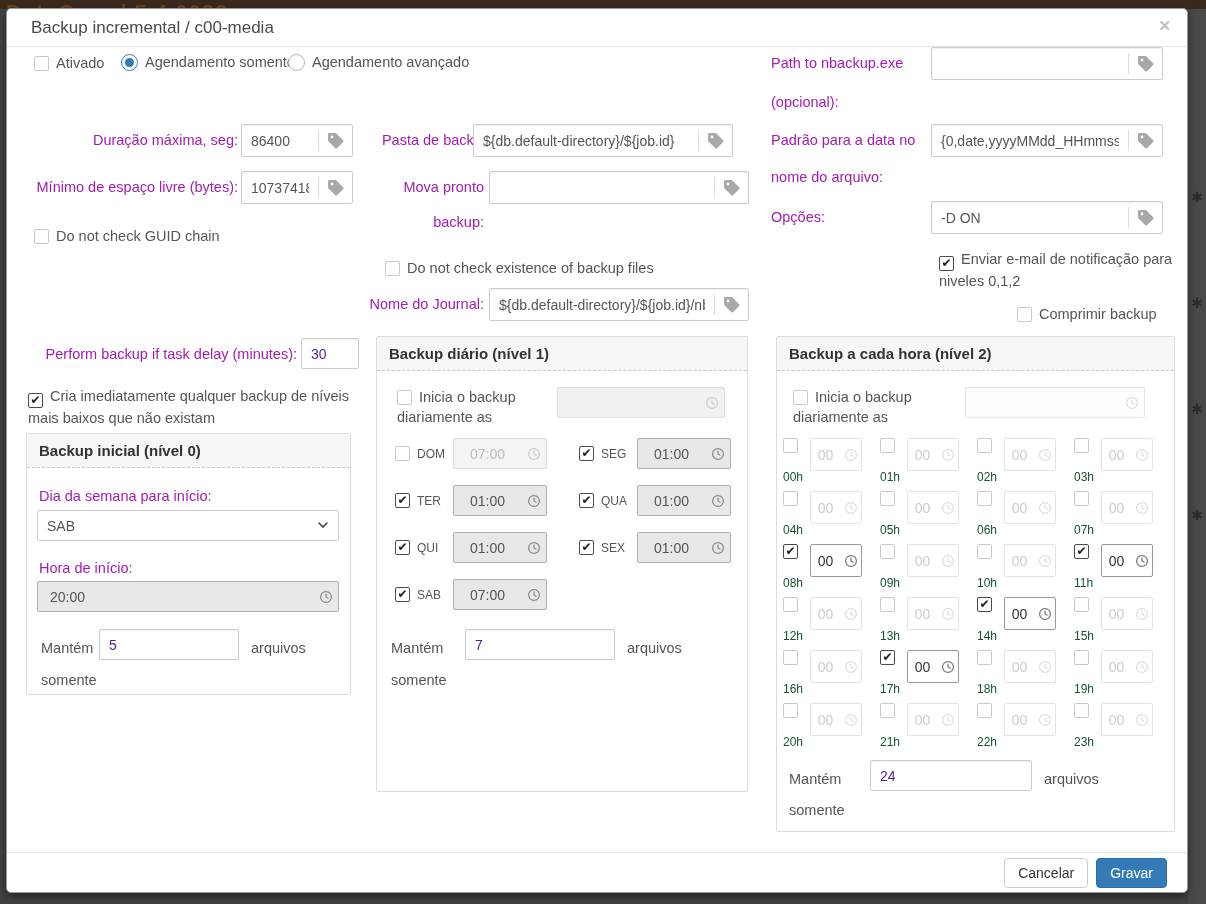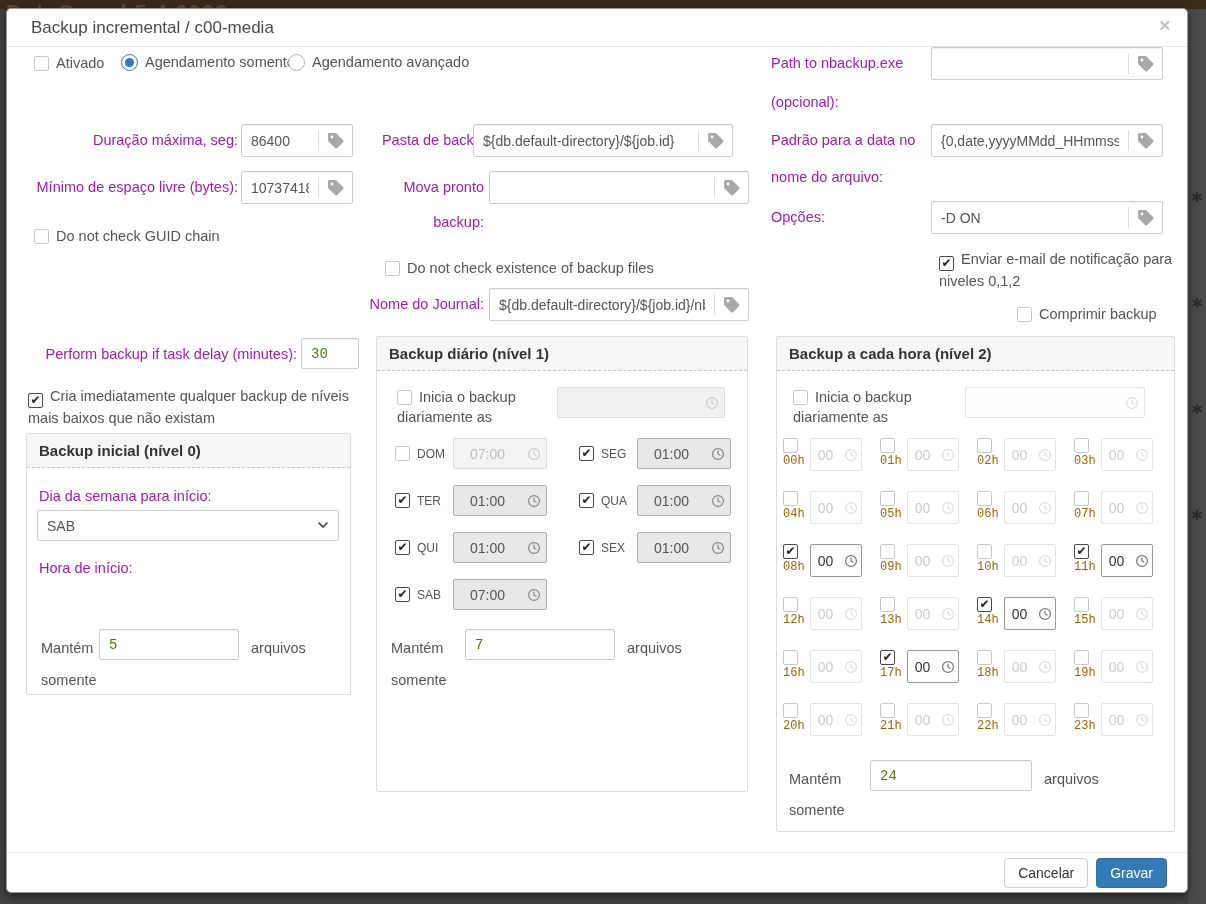--- a/index.html
+++ b/index.html
@@ -40,21 +40,21 @@
   
   .input-tag { position:absolute; height:33px; border:1px solid #ccc; border-radius:2px; background:#fff;
         display:flex; align-items:stretch; box-shadow:inset 0 1px 1px rgba(0,0,0,.06); }
   .input-tag input { flex:1; min-width:0; border:0; outline:none; padding:0 9px; font-size:14px; color:#555;
         font-family:"Liberation Sans", sans-serif; background:transparent; }
   .vsep { width:1px; background:#ddd; margin:5px 0; }
   .tag-btn { width:33px; display:flex; align-items:center; justify-content:center; cursor:pointer; background:transparent; border:0; }
   .tag-btn svg { width:17px; height:17px; }
 
   .plain-input { position:absolute; border:1px solid #ccc; border-radius:2px; background:#fff; height:31px;
-        font-size:14px; color:#4d7c0f; padding:0 9px; outline:none; font-family:Liberation Mono, monospace;
+        font-size:14px; color:#4c1d95; padding:0 9px; outline:none; font-family:Liberation Sans, sans-serif;
         box-shadow:inset 0 1px 1px rgba(0,0,0,.06); }
 
   
   .panel { position:absolute; border:1px solid #ddd; background:#fff; border-radius:2px; }
   .panel-header { height:34px; background:#f6f6f6; border-bottom:1px dashed #c9c9c9;
         font-size:15px; font-weight:bold; color:#333; padding:8px 12px; }
 
   .select-box { position:absolute; height:31px; border:1px solid #ccc; border-radius:2px; background:#fff;
         display:flex; align-items:center; padding:0 9px; font-size:14px; color:#555; cursor:pointer; }
   .select-box .chev { margin-left:auto; color:#444; }
@@ -74,21 +74,21 @@
   .days-grid { position:absolute; display:grid; grid-template-columns:184px 176px; row-gap:14px; }
   .day-cell { display:flex; align-items:center; height:33px; }
   .day-cell .cb { flex:none; }
   .day-name { width:36px; font-size:12px; color:#555; margin-left:7px; flex:none; }
   .day-cell .timebox { width:94px; flex:none; }
 
   
   .hours-grid { position:absolute; display:grid; grid-template-columns:repeat(4, 97px); row-gap:20px; }
   .hour-cell { display:flex; align-items:flex-start; height:33px; }
   .hour-key { display:flex; flex-direction:column; width:27px; flex:none; }
-  .hour-name { font-size:12px; color:#a16207; margin-top:1px;font-family:Liberation Mono, monospace; }
+  .hour-name { font-size:12px; color:#14532d; margin-top:17px; }
   .hour-cell .timebox { width:52px; height:33px; flex:none; background:#fff; border-color:#999; color:#333; }
   .hour-cell .timebox .vsep { background:#bbb; }
   .hour-cell .timebox .clk { color:#777; margin:0 3px; }
   .hour-cell .timebox.off { background:#fff; border-color:#e3e3e3; color:#ccc; }
   .hour-cell .timebox.off .vsep { background:#eee; }
   .hour-cell .timebox.off .clk { color:#ddd; }
 
   .keep-lbl { position:absolute; font-size:14.5px; color:#555; }
 
   
@@ -248,20 +248,28 @@
   <div class="panel" style="left:19px; top:424px; width:325px; height:262px;">
     <div class="panel-header">Backup inicial (nível 0)</div>
     <div class="lbl" style="left:12px; top:54px;">Dia da semana para início:</div>
     <div class="select-box" style="left:10px; top:76px; width:302px;">
       <span>SAB</span>
       <span class="chev"><svg viewBox="0 0 12 12">
             <path d="M2 4 L6 8 L10 4" fill="none" stroke="#444" stroke-width="1.6" stroke-linecap="round"></path>
           </svg></span>
     </div>
     <div class="lbl" style="left:12px; top:126px;">Hora de início:</div>
+    <div class="timebox" style="position:absolute; left:10px; top:147px; width:302px; padding-left:12px;">
+      <span>20:00</span>
+      <span class="vsep" style="margin-left:auto;"></span>
+      <svg class="clk" viewBox="0 0 16 16">
+          <circle cx="8" cy="8" r="6.2" fill="none" stroke="currentColor" stroke-width="1.4"></circle>
+          <path d="M8 4.6V8l2.4 1.4" fill="none" stroke="currentColor" stroke-width="1.4" stroke-linecap="round"></path>
+        </svg>
+    </div>
     <div class="keep-lbl" style="left:14px; top:206px;">Mantém</div>
     <input class="plain-input" style="left: 72px; top: 195px; width: 140px;" value="5">
     <div class="keep-lbl" style="left:224px; top:206px;">arquivos</div>
     <div class="keep-lbl" style="left:14px; top:238px;">somente</div>
   </div>
 
   <div class="panel" style="left:369px; top:327px; width:372px; height:456px;">
     <div class="panel-header">Backup diário (nível 1)</div>
     <div class="cb-wrap" style="left:20px; top:50px; width:150px;">
       <span class="cb"></span><span>Inicia o backup diariamente as</span>

